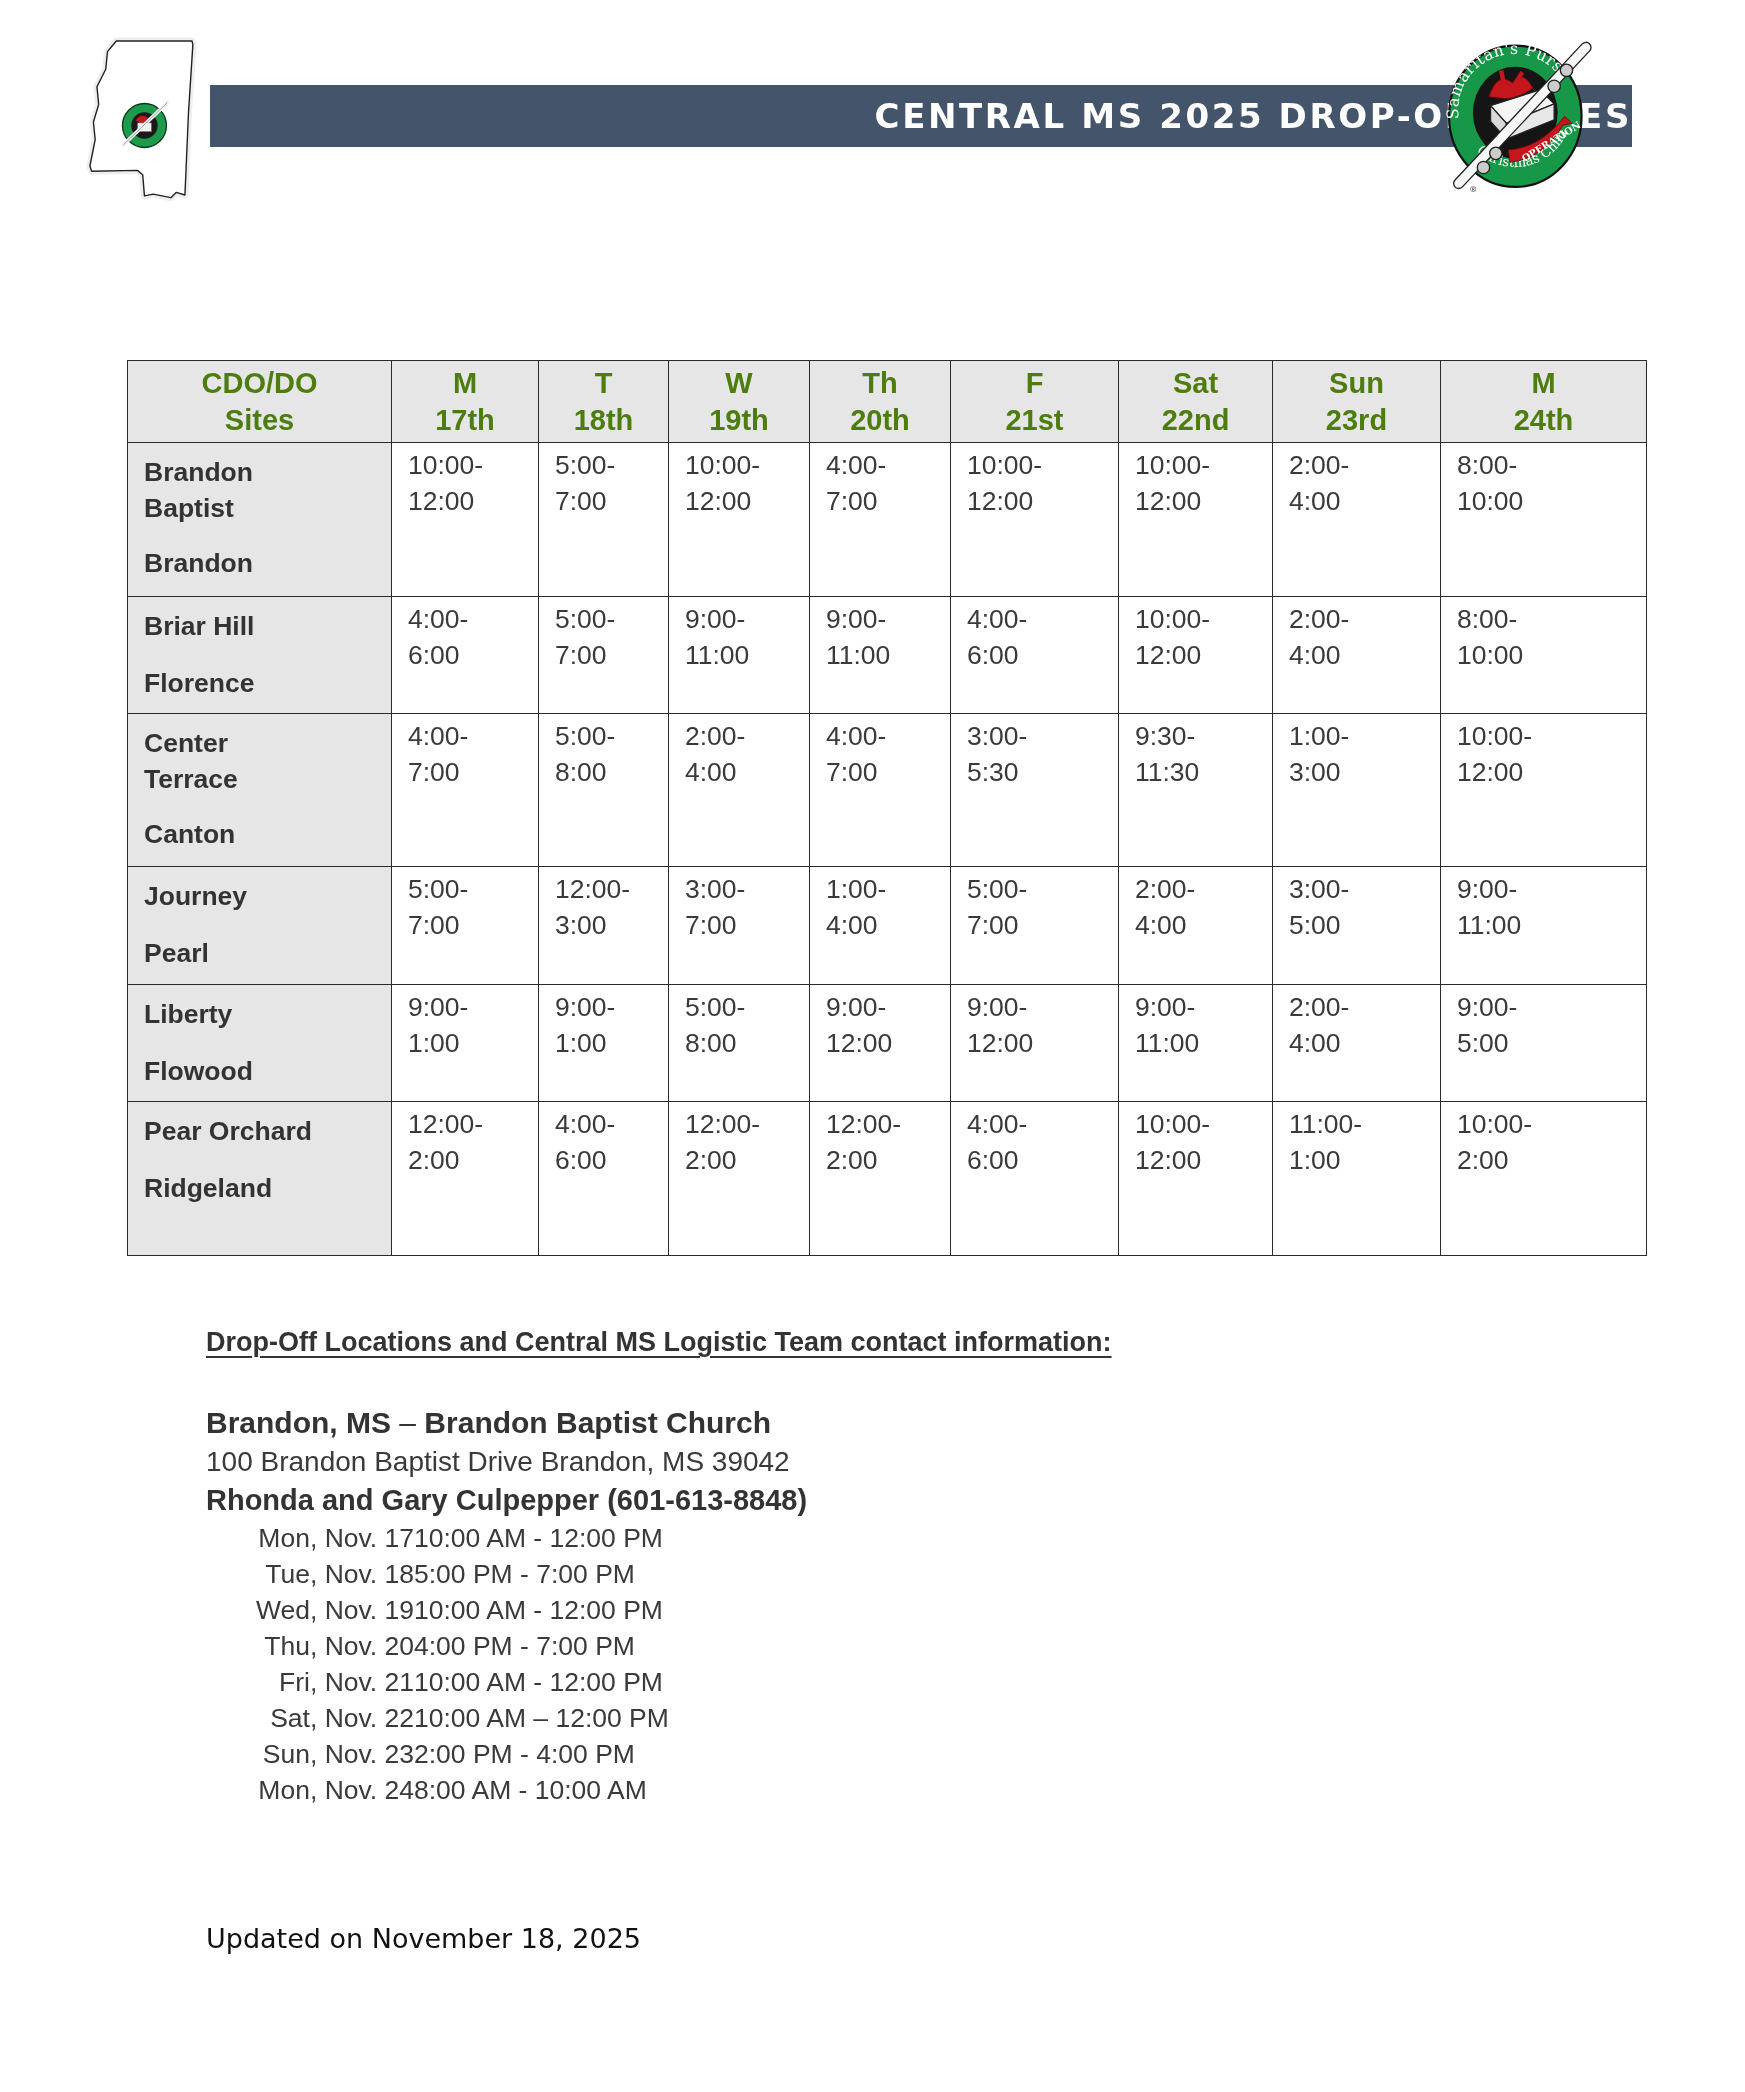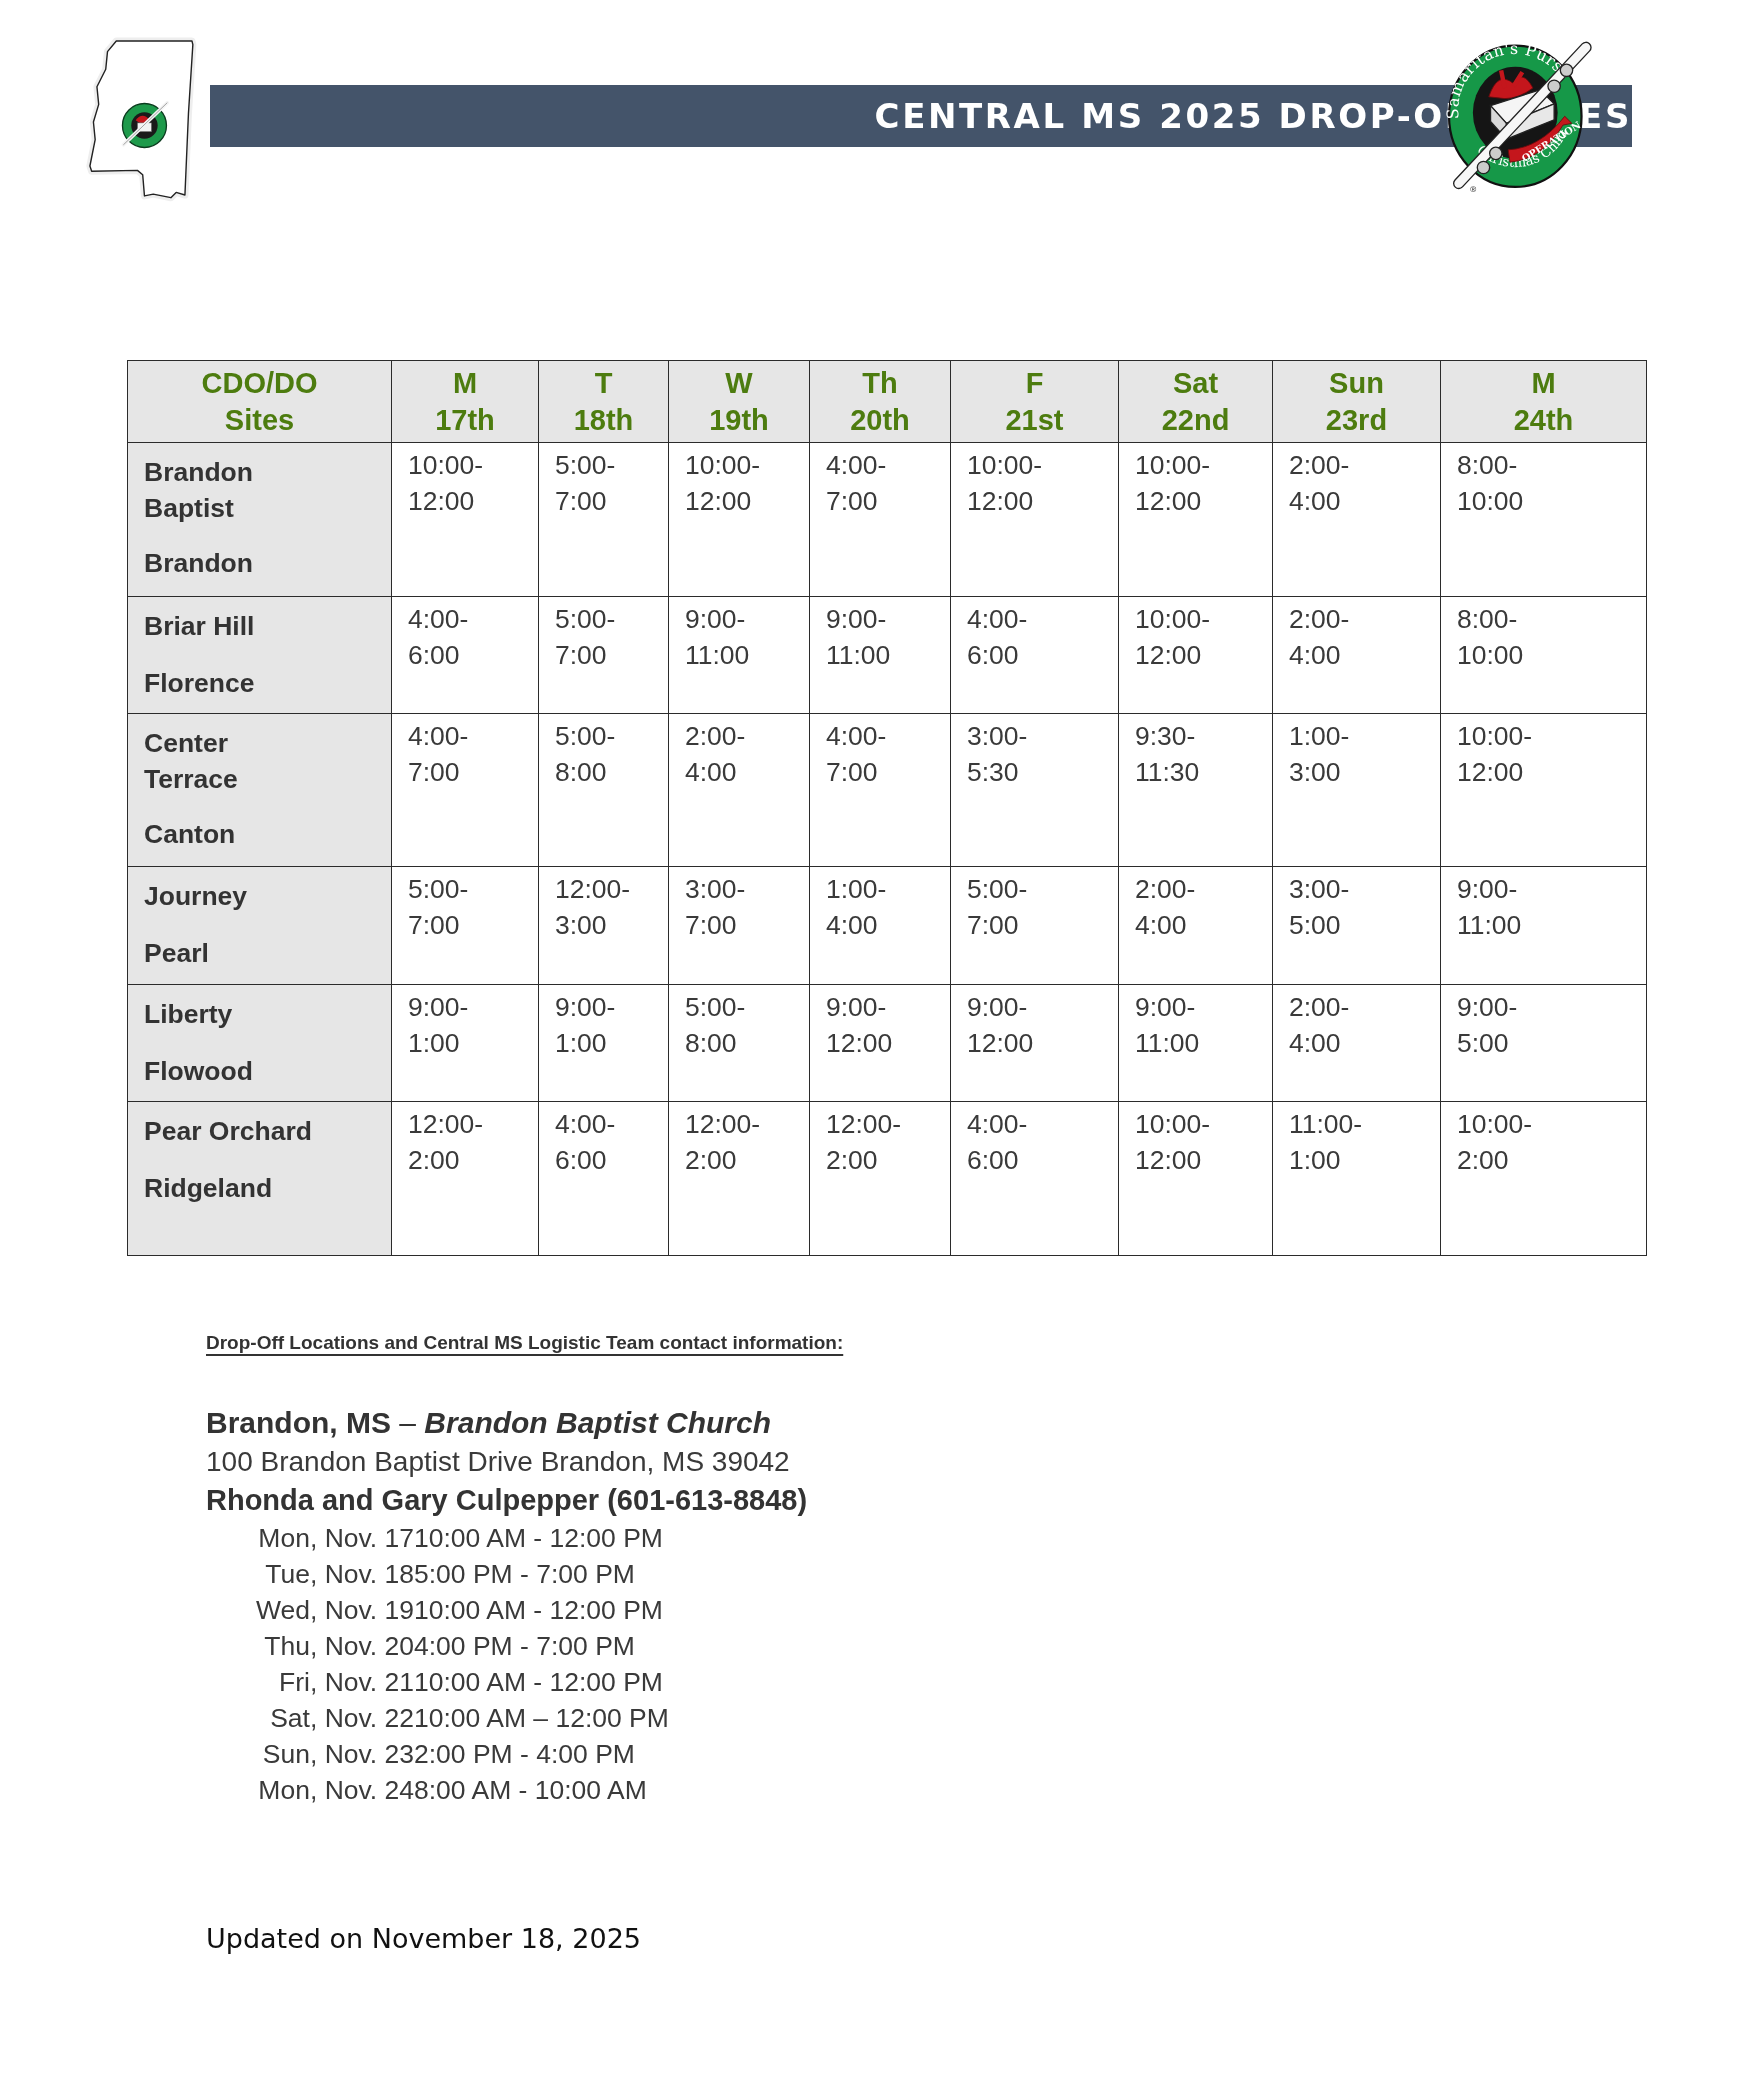--- a/index.html
+++ b/index.html
@@ -20,24 +20,24 @@
   .sched th { background: #e6e6e6; font-weight: bold; font-size: 29px; line-height: 37px;
               text-align: center; vertical-align: middle; color: #4d7c0f; }
   .sched td.site { background: #e6e6e6; font-weight: bold; font-size: 26.5px; line-height: 36px;
                    padding: 11px 0 0 16px; color: #333333; }
   .sched td.site .city { display: block; margin-top: 21px; }
   .sched td.time { font-size: 26.5px; line-height: 36px; padding: 3.5px 0 0 16px; color: #3a3a3a; }
   .sched td.time span { display: block; }
 
   
   .contact { position: absolute; left: 206px; top: 1323px; width: 1323px; }
-  .contact .heading { font-weight: bold; font-size: 19px; text-decoration: underline;
+  .contact .heading { font-weight: bold; font-size: 27px; text-decoration: underline;
                       text-underline-offset: 5.3px; text-decoration-thickness: 1.8px; margin: 0; line-height: 39px; color: #333; }
   .contact .loc-line { margin-top: 41px; font-size: 30px; line-height: 39px; font-weight: bold; color: #333; }
-  .contact .loc-line .church { font-style: italic; }
+  .contact .loc-line .church { }
   .contact .address { font-size: 28px; line-height: 39px; color: #3a3a3a; }
   .contact .contact-person { font-size: 29px; line-height: 39px; font-weight: bold; color: #333; }
 
   .hours { font-size: 26.5px; line-height: 36px; color: #3a3a3a; text-align: right; }
   .hours .row { display: flex; }
   .hours .day { width: 208px; }
 
   .updated { position: absolute; left: 206px; top: 1923px; font-family: "DejaVu Sans", sans-serif;
              font-size: 27px; color: #111111; }
 </style>

